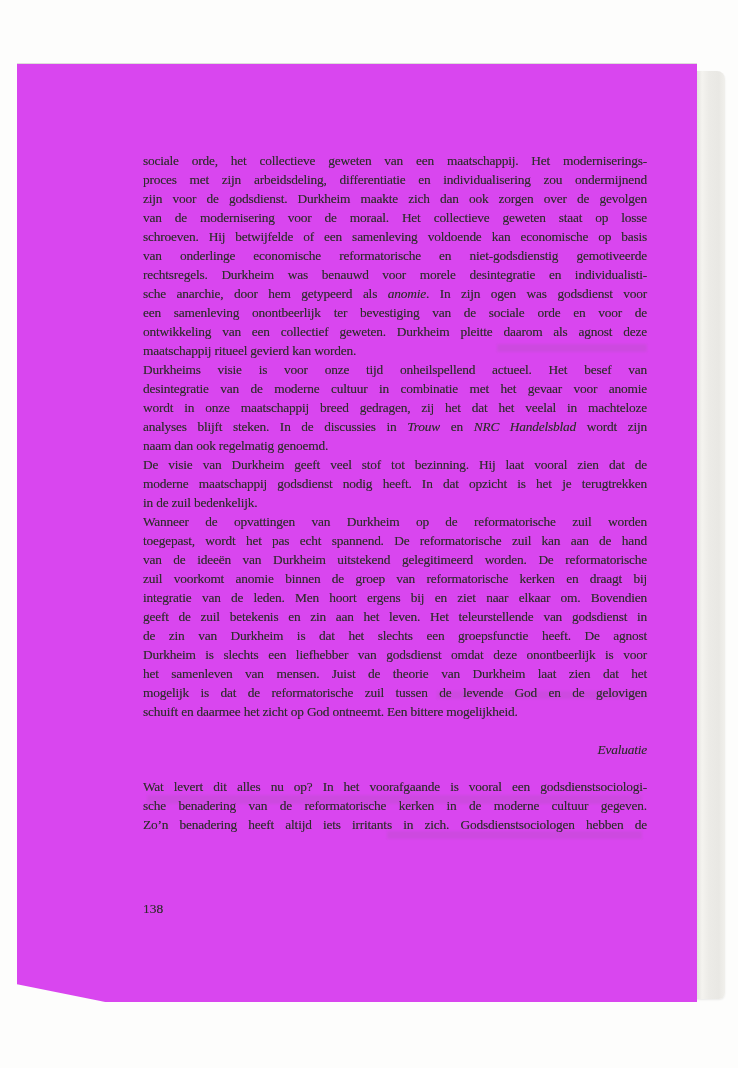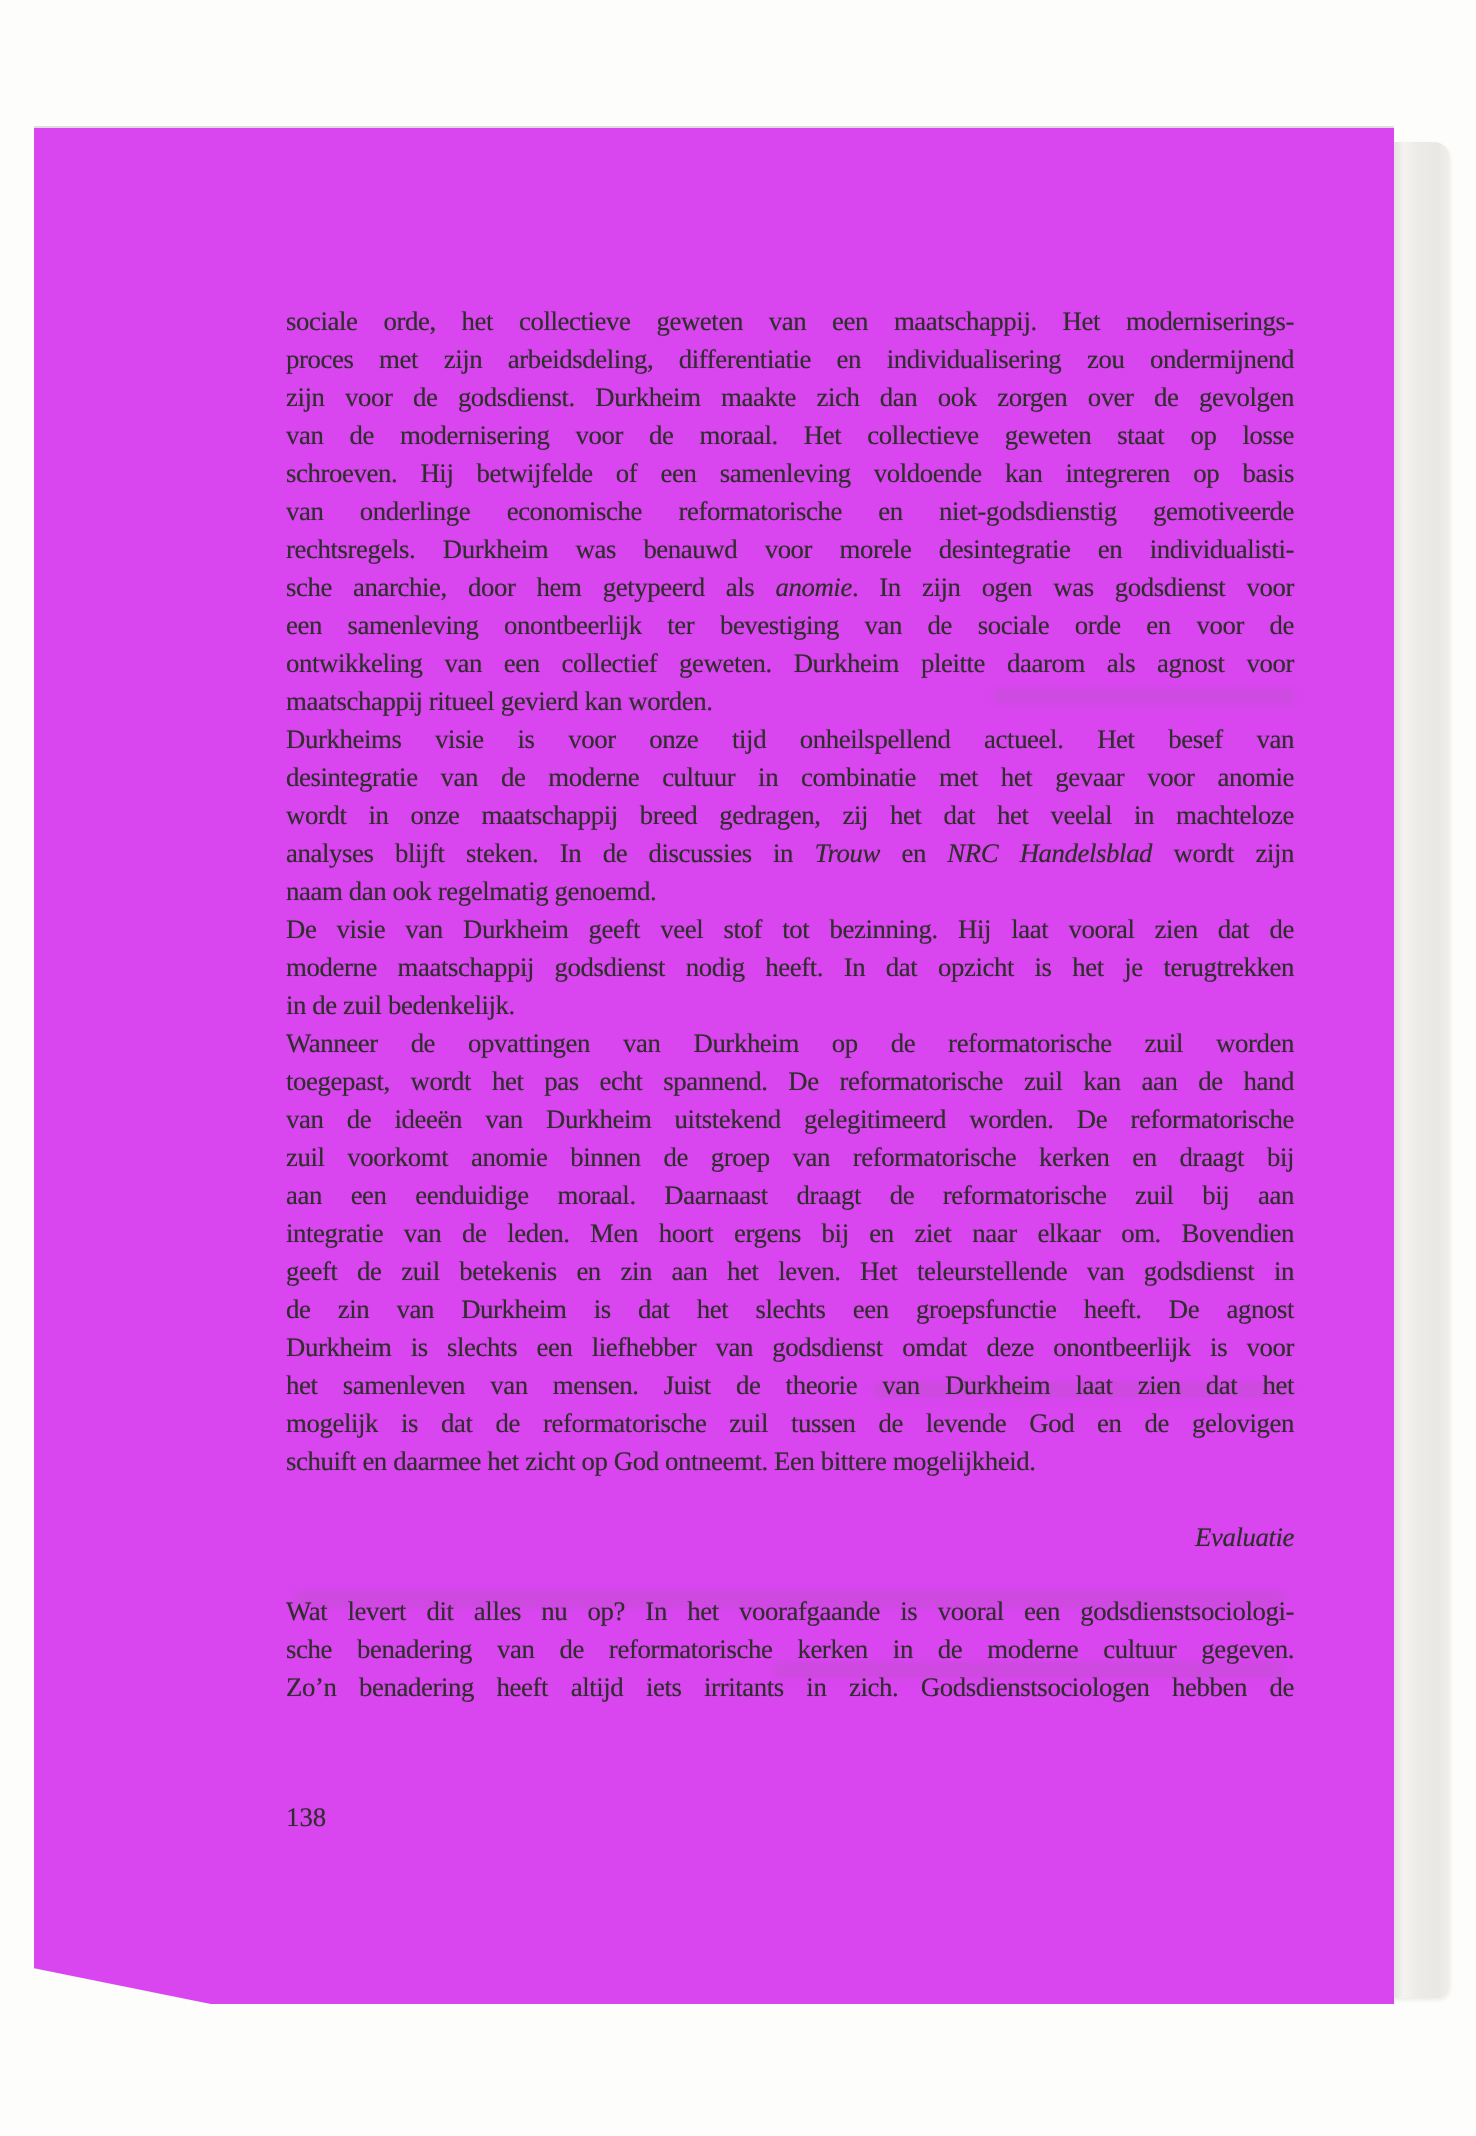--- a/index.html
+++ b/index.html
@@ -51,46 +51,45 @@
     <div class="ghost g3"></div>
     <div class="ghost g4"></div>
 
     <div class="text-block">
 
     <div class="paragraph">
           <div class="line">sociale orde, het collectieve geweten van een maatschappij. Het moderniserings-</div>
           <div class="line">proces met zijn arbeidsdeling, differentiatie en individualisering zou ondermijnend</div>
           <div class="line">zijn voor de godsdienst. Durkheim maakte zich dan ook zorgen over de gevolgen</div>
           <div class="line">van de modernisering voor de moraal. Het collectieve geweten staat op losse</div>
-          <div class="line">schroeven. Hij betwijfelde of een samenleving voldoende kan integreren op basis</div>
+          <div class="line">schroeven. Hij betwijfelde of een samenleving voldoende kan economische op basis</div>
           <div class="line">van onderlinge economische reformatorische en niet-godsdienstig gemotiveerde</div>
           <div class="line">rechtsregels. Durkheim was benauwd voor morele desintegratie en individualisti-</div>
           <div class="line">sche anarchie, door hem getypeerd als <span class="it">anomie</span>. In zijn ogen was godsdienst voor</div>
           <div class="line">een samenleving onontbeerlijk ter bevestiging van de sociale orde en voor de</div>
-          <div class="line">ontwikkeling van een collectief geweten. Durkheim pleitte daarom als agnost voor</div>
+          <div class="line">ontwikkeling van een collectief geweten. Durkheim pleitte daarom als agnost deze</div>
           <div class="line last">maatschappij ritueel gevierd kan worden.</div>
         </div>
         <div class="paragraph">
           <div class="line">Durkheims visie is voor onze tijd onheilspellend actueel. Het besef van</div>
           <div class="line">desintegratie van de moderne cultuur in combinatie met het gevaar voor anomie</div>
           <div class="line">wordt in onze maatschappij breed gedragen, zij het dat het veelal in machteloze</div>
           <div class="line">analyses blijft steken. In de discussies in <span class="it">Trouw</span> en <span class="it">NRC Handelsblad</span> wordt zijn</div>
           <div class="line last">naam dan ook regelmatig genoemd.</div>
         </div>
         <div class="paragraph">
           <div class="line">De visie van Durkheim geeft veel stof tot bezinning. Hij laat vooral zien dat de</div>
           <div class="line">moderne maatschappij godsdienst nodig heeft. In dat opzicht is het je terugtrekken</div>
           <div class="line last">in de zuil bedenkelijk.</div>
         </div>
         <div class="paragraph">
           <div class="line">Wanneer de opvattingen van Durkheim op de reformatorische zuil worden</div>
           <div class="line">toegepast, wordt het pas echt spannend. De reformatorische zuil kan aan de hand</div>
           <div class="line">van de ideeën van Durkheim uitstekend gelegitimeerd worden. De reformatorische</div>
           <div class="line">zuil voorkomt anomie binnen de groep van reformatorische kerken en draagt bij</div>
-          <div class="line">aan een eenduidige moraal. Daarnaast draagt de reformatorische zuil bij aan</div>
           <div class="line">integratie van de leden. Men hoort ergens bij en ziet naar elkaar om. Bovendien</div>
           <div class="line">geeft de zuil betekenis en zin aan het leven. Het teleurstellende van godsdienst in</div>
           <div class="line">de zin van Durkheim is dat het slechts een groepsfunctie heeft. De agnost</div>
           <div class="line">Durkheim is slechts een liefhebber van godsdienst omdat deze onontbeerlijk is voor</div>
           <div class="line">het samenleven van mensen. Juist de theorie van Durkheim laat zien dat het</div>
           <div class="line">mogelijk is dat de reformatorische zuil tussen de levende God en de gelovigen</div>
           <div class="line last">schuift en daarmee het zicht op God ontneemt. Een bittere mogelijkheid.</div>
         </div>
         <div class="heading">Evaluatie</div>
         <div class="paragraph">

